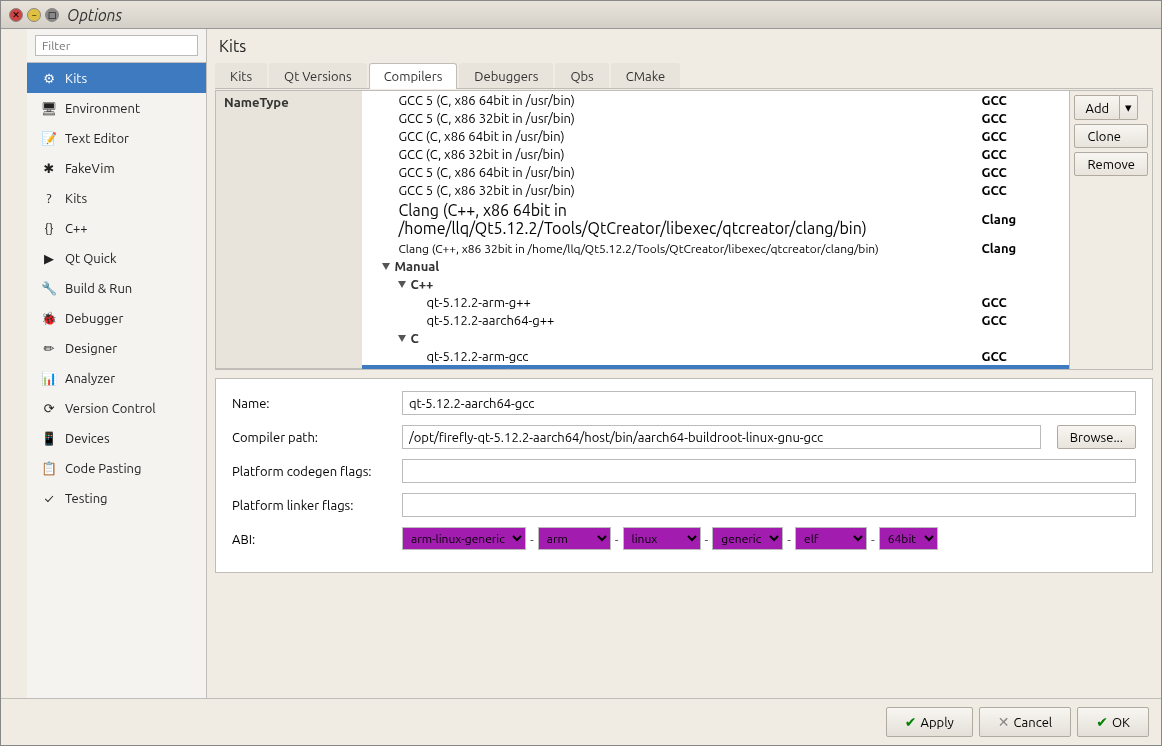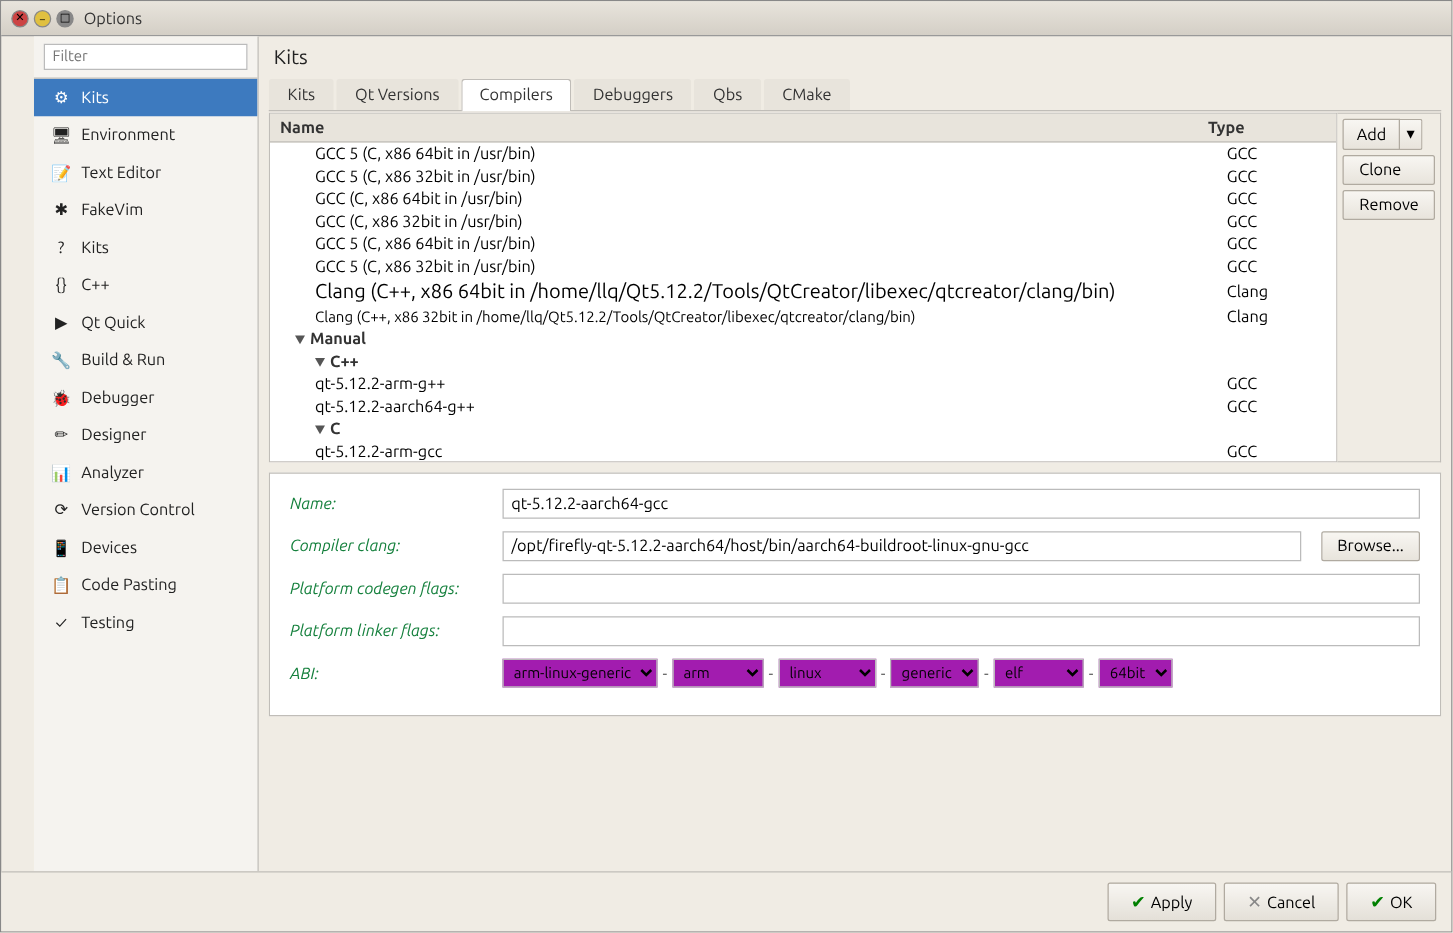--- a/index.html
+++ b/index.html
@@ -4,21 +4,21 @@
   <style>
     * { box-sizing: border-box; margin: 0; padding: 0; font-family: 'Ubuntu', 'DejaVu Sans', sans-serif; font-size: 13px; }
     body { background: #d4d0c8; width: 1162px; height: 746px; overflow: hidden; }
     .window { width: 1162px; height: 746px; background: #f0ece4; border: 1px solid #888; display: flex; flex-direction: column; }
     .titlebar { background: linear-gradient(to bottom, #e8e4dc, #d4cfc6); height: 28px; display: flex; align-items: center; padding: 0 8px; border-bottom: 1px solid #999; flex-shrink: 0; }
     .titlebar-buttons { display: flex; gap: 4px; margin-right: 8px; }
     .tb-btn { width: 14px; height: 14px; border-radius: 50%; border: 1px solid #888; display: flex; align-items: center; justify-content: center; font-size: 9px; cursor: pointer; }
     .tb-close { background: #cc4444; }
     .tb-min { background: #e0c040; }
     .tb-max { background: #888; }
-    .titlebar-title { font-size: 13px; color: #333; }
+    .titlebar-title { font-size: 16px; color: #333; font-style: italic; }
     .main-area { display: flex; flex: 1; overflow: hidden; margin-left: 26px; }
     .sidebar { width: 180px; background: #f5f3ef; border-right: 1px solid #c0bdb8; display: flex; flex-direction: column; flex-shrink: 0; }
     .filter-box { padding: 6px 8px; border-bottom: 1px solid #c0bdb8; }
     .filter-input { width: 100%; border: 1px solid #bbb; background: white; padding: 3px 6px; font-size: 12px; }
     .sidebar-list { flex: 1; overflow-y: auto; }
     .sidebar-item { padding: 7px 10px 7px 14px; display: flex; align-items: center; gap: 8px; cursor: pointer; color: #222; }
     .sidebar-item.active { background: #3d7abf; color: white; }
     .sidebar-icon { width: 16px; height: 16px; display: flex; align-items: center; justify-content: center; font-size: 13px; flex-shrink: 0; }
     .content { flex: 1; display: flex; flex-direction: column; overflow: hidden; padding: 8px; }
     .content-title { font-size: 16px; font-weight: normal; color: #222; margin-bottom: 8px; padding-left: 4px; }
@@ -28,34 +28,34 @@
     .tab-content { flex: 1; display: flex; flex-direction: column; overflow: hidden; }
     .compilers-panel { flex: 1; display: flex; flex-direction: column; overflow: hidden; }
     .compiler-list-area { display: flex; flex: 1; overflow: hidden; border: 1px solid #c0bdb8; background: white; min-height: 0; max-height: 280px; }
     .compiler-list { flex: 1; overflow-y: auto; }
     .list-header { display: flex; background: #e8e4dc; border-bottom: 1px solid #c0bdb8; padding: 4px 8px; position: sticky; top: 0; }
     .list-header-name { flex: 1; font-weight: bold; color: #333; }
     .list-header-type { width: 80px; font-weight: bold; color: #333; }
     .list-row { display: flex; padding: 2px 8px 2px 8px; align-items: center; cursor: pointer; }
     .list-row.selected { background: #3d7abf; color: white; }
     .list-row.indent2 { padding-left: 36px; }
-    .list-row.indent3 { padding-left: 36px; }
+    .list-row.indent3 { padding-left: 64px; }
     .list-row-name { flex: 1; }
-    .list-row-type { width: 80px; }
+    .list-row-type { width: 80px; font-weight: bold; }
     .list-section { padding: 2px 8px; font-weight: bold; color: #333; cursor: pointer; display: flex; align-items: center; gap: 4px; }
     .list-section.indent1 { padding-left: 20px; }
     .list-section.indent2 { padding-left: 36px; }
     .action-buttons { display: flex; flex-direction: column; gap: 4px; padding: 4px; border: 1px solid #c0bdb8; border-left: none; background: #f0ece4; }
     .action-btn { padding: 4px 12px; background: linear-gradient(to bottom, #f8f6f2, #e8e4dc); border: 1px solid #b0aaa0; cursor: pointer; border-radius: 2px; white-space: nowrap; display: flex; align-items: center; gap: 2px; }
     .add-btn-wrapper { display: flex; }
     .add-btn { padding: 4px 10px; background: linear-gradient(to bottom, #f8f6f2, #e8e4dc); border: 1px solid #b0aaa0; cursor: pointer; border-radius: 2px 0 0 2px; }
     .add-dropdown-btn { padding: 4px 5px; background: linear-gradient(to bottom, #f8f6f2, #e8e4dc); border: 1px solid #b0aaa0; border-left: none; cursor: pointer; border-radius: 0 2px 2px 0; }
     .details-panel { background: white; border: 1px solid #c0bdb8; margin-top: 8px; padding: 12px 16px; flex-shrink: 0; }
     .form-row { display: flex; align-items: center; margin-bottom: 10px; }
-    .form-label { width: 170px; color: #15803d; flex-shrink: 0; font-style: italic; }
+    .form-label { width: 170px; color: #000000; flex-shrink: 0; }
     .form-input { flex: 1; border: 1px solid #bbb; padding: 4px 6px; background: white; font-size: 13px; }
     .form-input-with-btn { display: flex; flex: 1; gap: 16px; }
     .form-input-with-btn .form-input { flex: 1; }
     .browse-btn { padding: 4px 12px; background: linear-gradient(to bottom, #f8f6f2, #e8e4dc); border: 1px solid #b0aaa0; cursor: pointer; border-radius: 2px; white-space: nowrap; }
     .abi-row { display: flex; align-items: center; gap: 4px; flex: 1; flex-wrap: wrap; }
     .abi-select { border: 1px solid #bbb; background: #a21caf; padding: 3px 4px; font-size: 12px; cursor: pointer; }
     .abi-sep { color: #555; }
     .bottom-bar { display: flex; justify-content: flex-end; align-items: center; gap: 6px; padding: 8px 12px; background: #f0ece4; border-top: 1px solid #c0bdb8; flex-shrink: 0; }
     .bottom-btn { padding: 6px 18px; background: linear-gradient(to bottom, #f8f6f2, #e4e0d8); border: 1px solid #b0aaa0; cursor: pointer; border-radius: 2px; display: flex; align-items: center; gap: 4px; font-size: 13px; }
     .triangle-down { border-left: 4px solid transparent; border-right: 4px solid transparent; border-top: 7px solid #555; }
@@ -155,21 +155,21 @@
         <div class="tab active">Compilers</div>
         <div class="tab">Debuggers</div>
         <div class="tab">Qbs</div>
         <div class="tab">CMake</div>
       </div>
 
       <div class="tab-content">
         <div class="compilers-panel">
 
           <div style="display:flex; flex-direction:row; overflow:hidden; max-height:280px; margin-top:1px;">
-            <div class="compiler-list-area" style="flex:1; max-height:280px; display:flex; flex-direction:column;">
+            <div class="compiler-list-area" style="flex:1; max-height:280px; display:flex; flex-direction:row;">
 
               <div class="list-header">
                 <span class="list-header-name">Name</span>
                 <span class="list-header-type">Type</span>
                 <div style="width:15px;"></div>
               </div>
 
               <div class="compiler-list" style="flex:1; overflow-y:scroll;">
                 <div class="list-row indent2">
                   <span class="list-row-name">GCC 5 (C, x86 64bit in /usr/bin)</span>
@@ -248,21 +248,21 @@
           </div>
 
           <div class="details-panel">
 
             <div class="form-row">
               <span class="form-label">Name:</span>
               <input class="form-input" type="text" value="qt-5.12.2-aarch64-gcc" style="">
             </div>
 
             <div class="form-row">
-              <span class="form-label">Compiler clang:</span>
+              <span class="form-label">Compiler path:</span>
               <div class="form-input-with-btn">
                 <input class="form-input" type="text" value="/opt/firefly-qt-5.12.2-aarch64/host/bin/aarch64-buildroot-linux-gnu-gcc" style="">
                 <button class="browse-btn">Browse...</button>
               </div>
             </div>
 
             <div class="form-row">
               <span class="form-label">Platform codegen flags:</span>
               <input class="form-input" type="text" style="">
             </div>

